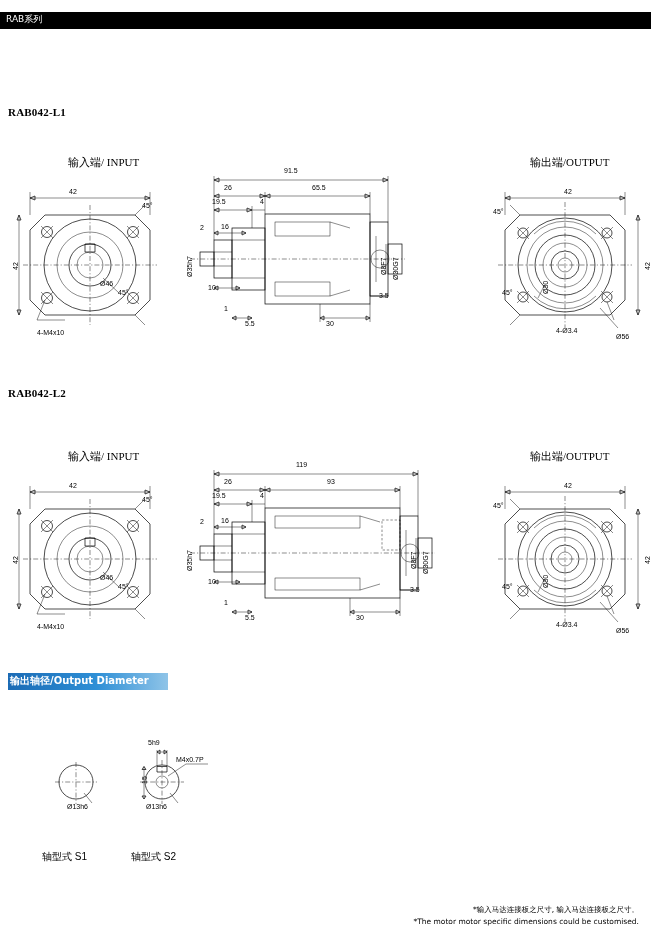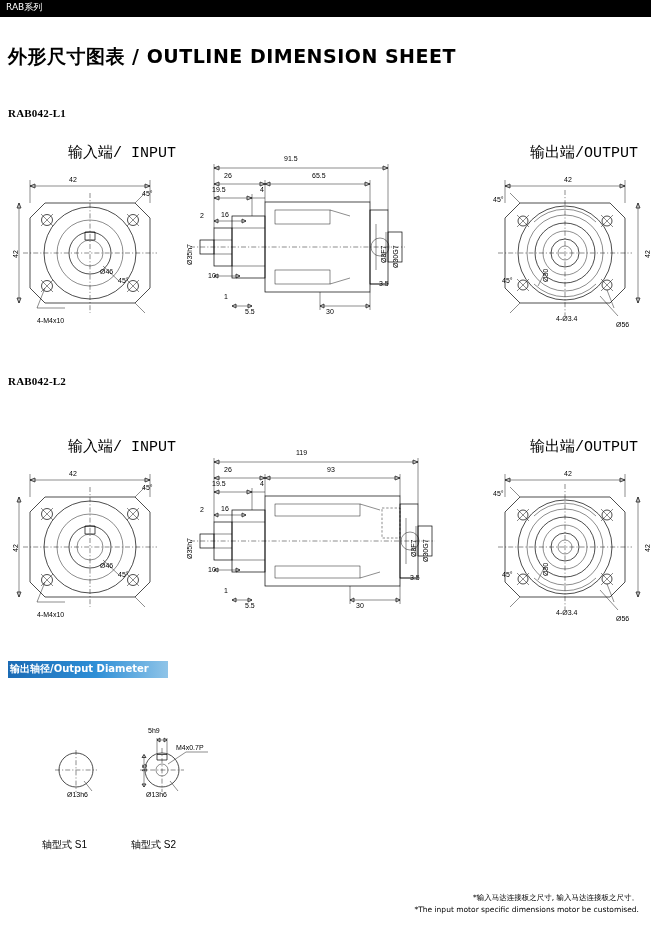--- a/index.html
+++ b/index.html
@@ -11,20 +11,21 @@
     width: 651px;
     height: 932px;
     position: relative;
     font-family: "Liberation Sans", sans-serif;
     color: #000;
     overflow: hidden;
   }
   .page {
     position: absolute;
     inset: 0;
+    margin-top: 12px;
   }
   
   .header-bar {
     position: absolute;
     left: 0; top: 0;
     width: 651px;
     height: 16px;
     background: #000;
   }
   .header-label {
@@ -53,22 +54,22 @@
   }
   .model-title {
     position: absolute;
     font-size: 11px;
     font-weight: bold;
     font-family: "Liberation Serif", serif;
     letter-spacing: 0.2px;
   }
   .view-label {
     position: absolute;
-    font-size: 15px;
-    font-family: Liberation Mono, monospace;
+    font-size: 11px;
+    font-family: Liberation Serif, serif;
     white-space: nowrap;
   }
   .dim-txt {
     position: absolute;
     font-size: 7px;
     font-family: "Liberation Sans", sans-serif;
     white-space: nowrap;
     color: #000;
   }
   .rot {
@@ -118,23 +119,22 @@
 </style>
 </head>
 <body>
 
 <div class="page">
 
   <div class="header-bar"></div>
   <div class="header-label">RAB系列</div>
   <div class="header-rule"></div>
 
-  <div class="page-title">外形尺寸图表 / OUTLINE DIMENSION SHEET</div>
-
-  <div class="model-title" style="left:8px; top:107px;">RAB042-L1</div>
+
+  <div class="model-title" style="left:8px; top:94px;">RAB042-L1</div>
 
   <div class="view-label" style="left:68px; top:143px;">输入端/ INPUT</div>
   <div class="view-label" style="left:530px; top:143px;">输出端/OUTPUT</div>
 
   <svg class="dwg" style="left:15px; top:168px;" width="160" height="165" viewBox="0 0 160 165">
 
     <path class="ln" d="M 30 35 L 120 35 L 135 50 L 135 120 L 120 135 L 30 135 L 15 120 L 15 50 Z"></path>
 
     <circle class="ln" cx="75" cy="85" r="46"></circle>
     <circle class="lnthin" cx="75" cy="85" r="33"></circle>
@@ -520,15 +520,15 @@
 
     <line class="lnthin" x1="40" y1="51" x2="48" y2="61"></line>
   </svg>
   <div class="dim-txt" style="left:148px; top:727px;">5h9</div>
   <div class="dim-txt rot" style="left:141px; top:772px;">15</div>
   <div class="dim-txt" style="left:176px; top:744px;">M4x0.7P</div>
   <div class="dim-txt" style="left:146px; top:791px;">Ø13h6</div>
   <div class="shaft-caption" style="left:131px; top:838px;">轴型式  S2</div>
 
   <div class="footnote" style="top:893px;">*输入马达连接板之尺寸, 输入马达连接板之尺寸。</div>
-  <div class="footnote" style="top:905px;">*The input motor specific dimensions motor be customised.</div>
+  <div class="footnote" style="top:905px;">*The motor motor specific dimensions could be customised.</div>
 
 </div>
 
 </body></html>

